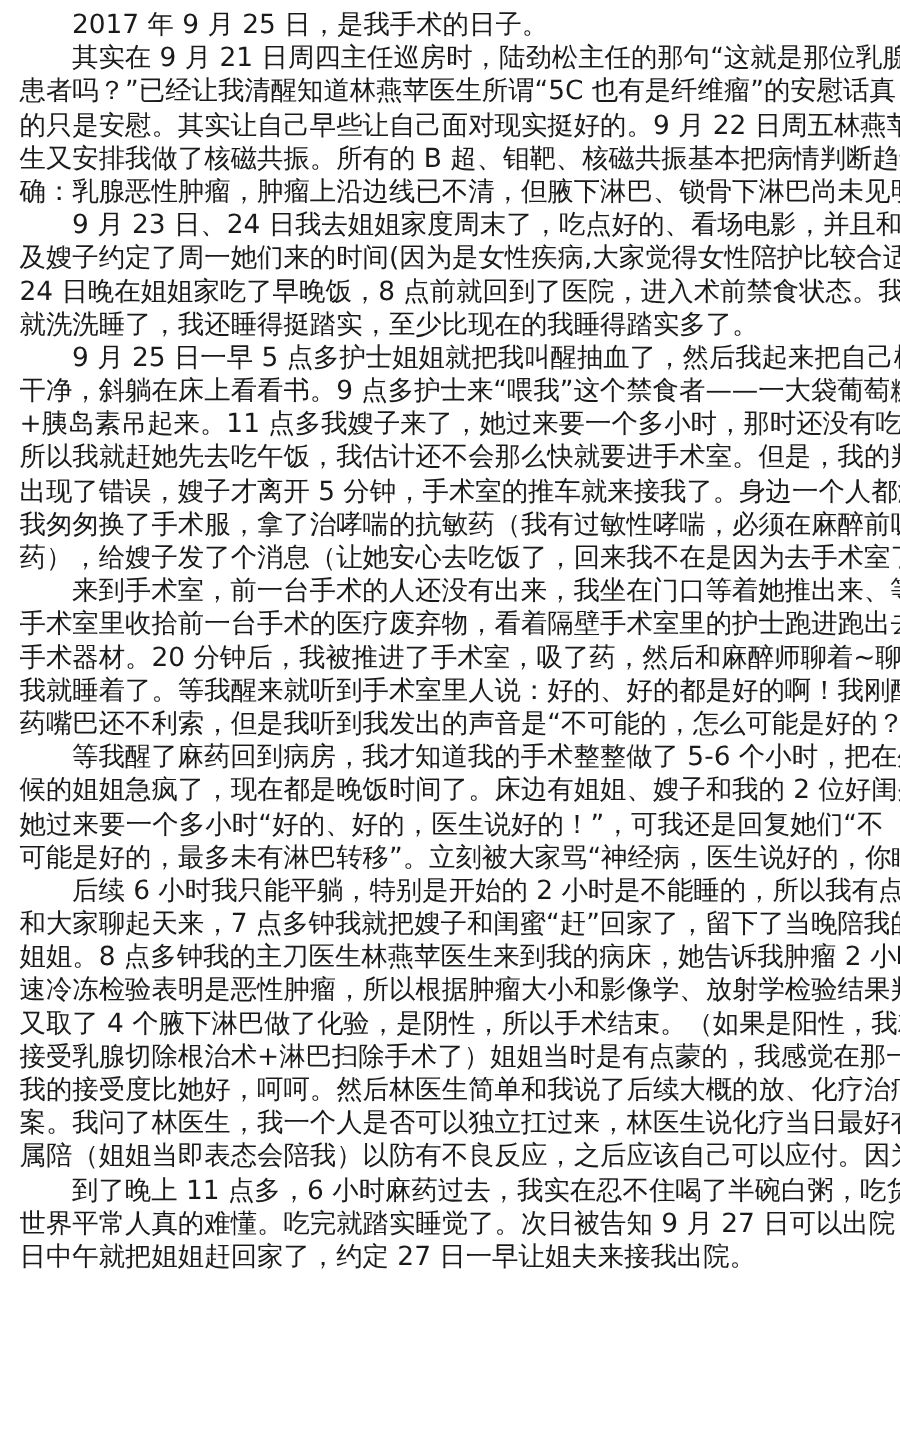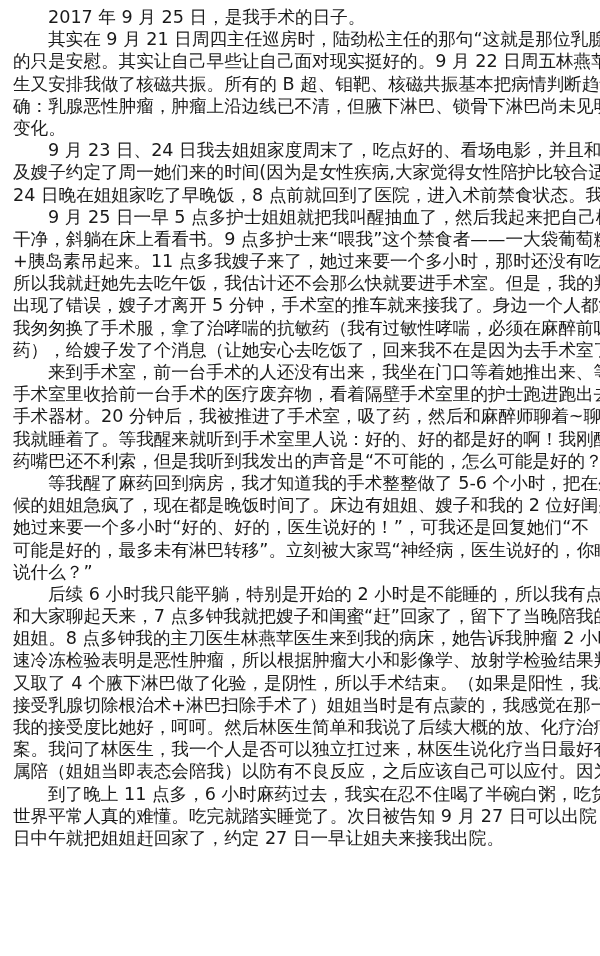--- a/index.html
+++ b/index.html
@@ -32,29 +32,30 @@
 </head>
 <body>
 
 <div class="page">
   <div class="doc" id="doc">
       <div class="para">
         <div class="line indent last">2017 年 9 月 25 日，是我手术的日子。</div>
       </div>
       <div class="para">
         <div class="line indent">其实在 9 月 21 日周四主任巡房时，陆劲松主任的那句“这就是那位乳腺癌</div>
+        <div class="line">患者吗？”已经让我清醒知道林燕苹医生所谓“5C 也有是纤维瘤”的安慰话真</div>
         <div class="line">的只是安慰。其实让自己早些让自己面对现实挺好的。9 月 22 日周五林燕苹医</div>
         <div class="line">生又安排我做了核磁共振。所有的 B 超、钼靶、核磁共振基本把病情判断趋于明</div>
         <div class="line">确：乳腺恶性肿瘤，肿瘤上沿边线已不清，但腋下淋巴、锁骨下淋巴尚未见明显</div>
-        <div class="line last">变化。</div>
       </div>
       <div class="para">
         <div class="line indent">9 月 23 日、24 日我去姐姐家度周末了，吃点好的、看场电影，并且和姐姐</div>
         <div class="line">及嫂子约定了周一她们来的时间(因为是女性疾病,大家觉得女性陪护比较合适)。</div>
         <div class="line">24 日晚在姐姐家吃了早晚饭，8 点前就回到了医院，进入术前禁食状态。我很早</div>
+        <div class="line last">就洗洗睡了，我还睡得挺踏实，至少比现在的我睡得踏实多了。</div>
       </div>
       <div class="para">
         <div class="line indent">9 月 25 日一早 5 点多护士姐姐就把我叫醒抽血了，然后我起来把自己梳洗</div>
         <div class="line">干净，斜躺在床上看看书。9 点多护士来“喂我”这个禁食者——一大袋葡萄糖</div>
         <div class="line">+胰岛素吊起来。11 点多我嫂子来了，她过来要一个多小时，那时还没有吃午饭，</div>
         <div class="line">所以我就赶她先去吃午饭，我估计还不会那么快就要进手术室。但是，我的判断</div>
         <div class="line">出现了错误，嫂子才离开 5 分钟，手术室的推车就来接我了。身边一个人都没有，</div>
         <div class="line">我匆匆换了手术服，拿了治哮喘的抗敏药（我有过敏性哮喘，必须在麻醉前吸个</div>
         <div class="line">药），给嫂子发了个消息（让她安心去吃饭了，回来我不在是因为去手术室了。），</div>
       </div>
@@ -63,21 +64,20 @@
         <div class="line">手术室里收拾前一台手术的医疗废弃物，看着隔壁手术室里的护士跑进跑出去拿</div>
         <div class="line">手术器材。20 分钟后，我被推进了手术室，吸了药，然后和麻醉师聊着~聊着~</div>
         <div class="line">我就睡着了。等我醒来就听到手术室里人说：好的、好的都是好的啊！我刚醒麻</div>
         <div class="line">药嘴巴还不利索，但是我听到我发出的声音是“不可能的，怎么可能是好的？”</div>
       </div>
       <div class="para">
         <div class="line indent">等我醒了麻药回到病房，我才知道我的手术整整做了 5-6 个小时，把在外等</div>
         <div class="line">候的姐姐急疯了，现在都是晚饭时间了。床边有姐姐、嫂子和我的 2 位好闺蜜，</div>
         <div class="line">她过来要一个多小时“好的、好的，医生说好的！”，可我还是回复她们“不</div>
         <div class="line">可能是好的，最多未有淋巴转移”。立刻被大家骂“神经病，医生说好的，你瞎</div>
-        <div class="line last">说什么？”</div>
       </div>
       <div class="para">
         <div class="line indent">后续 6 小时我只能平躺，特别是开始的 2 小时是不能睡的，所以我有点兴奋，</div>
         <div class="line">和大家聊起天来，7 点多钟我就把嫂子和闺蜜“赶”回家了，留下了当晚陪我的</div>
         <div class="line">姐姐。8 点多钟我的主刀医生林燕苹医生来到我的病床，她告诉我肿瘤 2 小时快</div>
         <div class="line">速冷冻检验表明是恶性肿瘤，所以根据肿瘤大小和影像学、放射学检验结果判断，</div>
         <div class="line">又取了 4 个腋下淋巴做了化验，是阴性，所以手术结束。（如果是阳性，我就要</div>
         <div class="line">接受乳腺切除根治术+淋巴扫除手术了）姐姐当时是有点蒙的，我感觉在那一刻</div>
         <div class="line">我的接受度比她好，呵呵。然后林医生简单和我说了后续大概的放、化疗治疗方</div>
         <div class="line">案。我问了林医生，我一个人是否可以独立扛过来，林医生说化疗当日最好有家</div>

